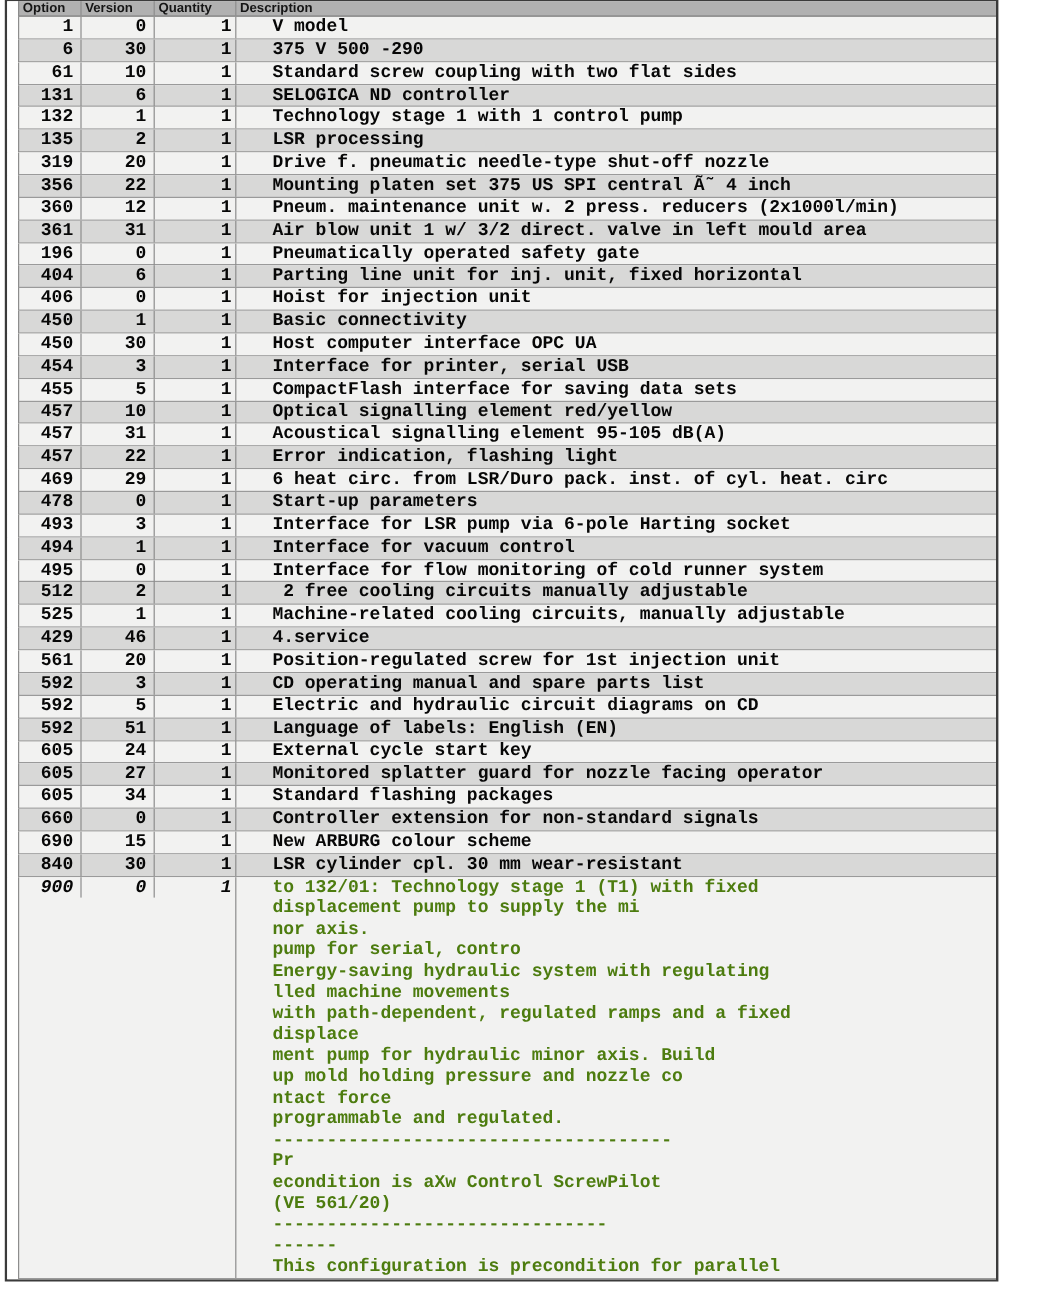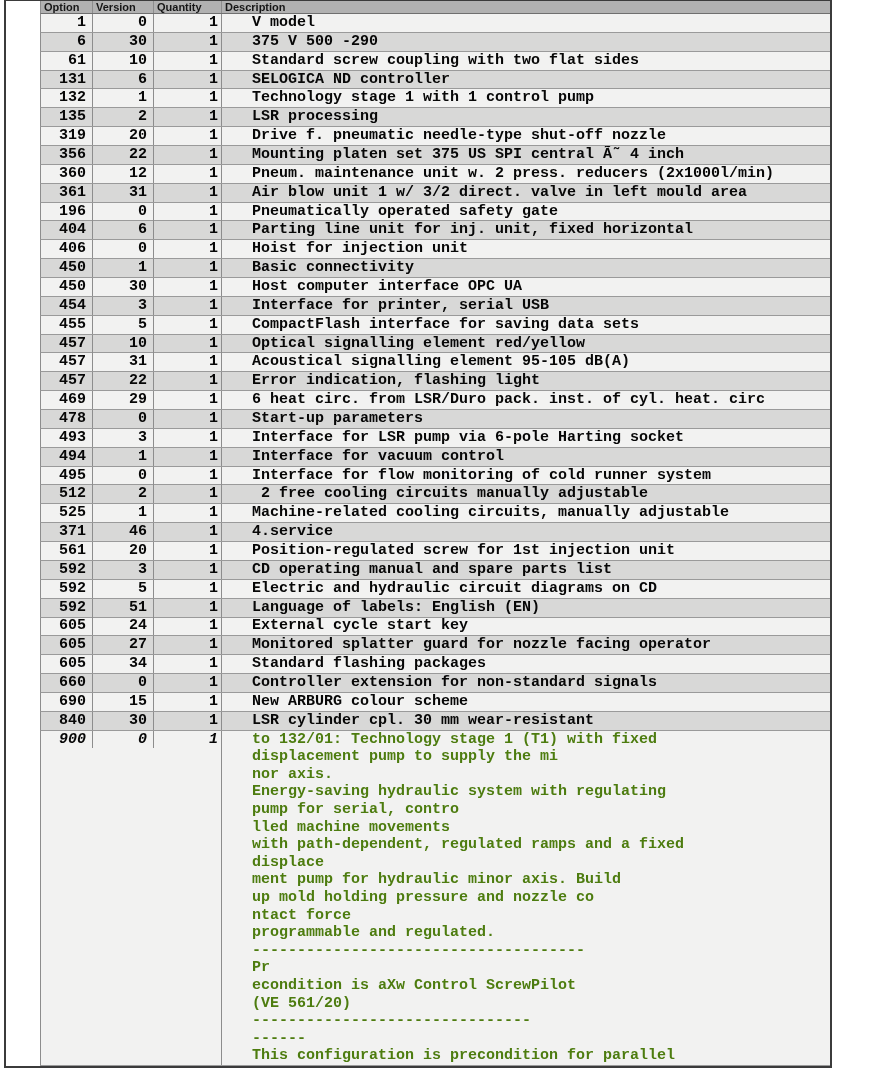--- a/index.html
+++ b/index.html
@@ -13,21 +13,21 @@
   .options-table{
     position:absolute;
     left:4px;top:0;
     width:828px;
     border:2px solid #3b3b3b;
     border-top-width:1px;
     box-sizing:border-box;
     background:#ffffff;
     filter:blur(0.3px);
   }
-  .row{display:flex;gap:25px;}
+  .row{display:flex;}
   .gutter{width:9px;background:#ffffff;flex:0 0 9px;}
   .cells{
     flex:1;display:flex;
     border-left:1px solid #8d8d8d;
     border-bottom:1px solid #9a9a9a;
     box-sizing:border-box;
   }
   .row.header .cells{
     background:#b1b1b1;
     height:13px;
@@ -373,21 +373,21 @@
             <div class="c c-ver num">1</div>
             <div class="c c-qty num">1</div>
             <div class="c c-desc">
               <div class="desc-text">Machine-related cooling circuits, manually adjustable</div>
             </div>
           </div>
         </div>
         <div class="row body row-dark">
           <div class="gutter"></div>
           <div class="cells">
-            <div class="c c-opt num">371</div>
+            <div class="c c-opt num">429</div>
             <div class="c c-ver num">46</div>
             <div class="c c-qty num">1</div>
             <div class="c c-desc">
               <div class="desc-text">4.service</div>
             </div>
           </div>
         </div>
         <div class="row body row-light">
           <div class="gutter"></div>
           <div class="cells">
@@ -501,22 +501,22 @@
         <div class="row body row-light multiline">
           <div class="gutter"></div>
           <div class="cells">
             <div class="c c-opt num">900</div>
             <div class="c c-ver num">0</div>
             <div class="c c-qty num">1</div>
             <div class="c c-desc">
               <div class="desc-line">to 132/01: Technology stage 1 (T1) with fixed</div>
               <div class="desc-line">displacement pump to supply the mi</div>
               <div class="desc-line">nor axis.</div>
+              <div class="desc-line">pump for serial, contro</div>
               <div class="desc-line">Energy-saving hydraulic system with regulating</div>
-              <div class="desc-line">pump for serial, contro</div>
               <div class="desc-line">lled machine movements</div>
               <div class="desc-line">with path-dependent, regulated ramps and a fixed</div>
               <div class="desc-line">displace</div>
               <div class="desc-line">ment pump for hydraulic minor axis. Build</div>
               <div class="desc-line">up mold holding pressure and nozzle co</div>
               <div class="desc-line">ntact force</div>
               <div class="desc-line">programmable and regulated.</div>
               <div class="desc-line">-------------------------------------</div>
               <div class="desc-line">Pr</div>
               <div class="desc-line">econdition is aXw Control ScrewPilot</div>

